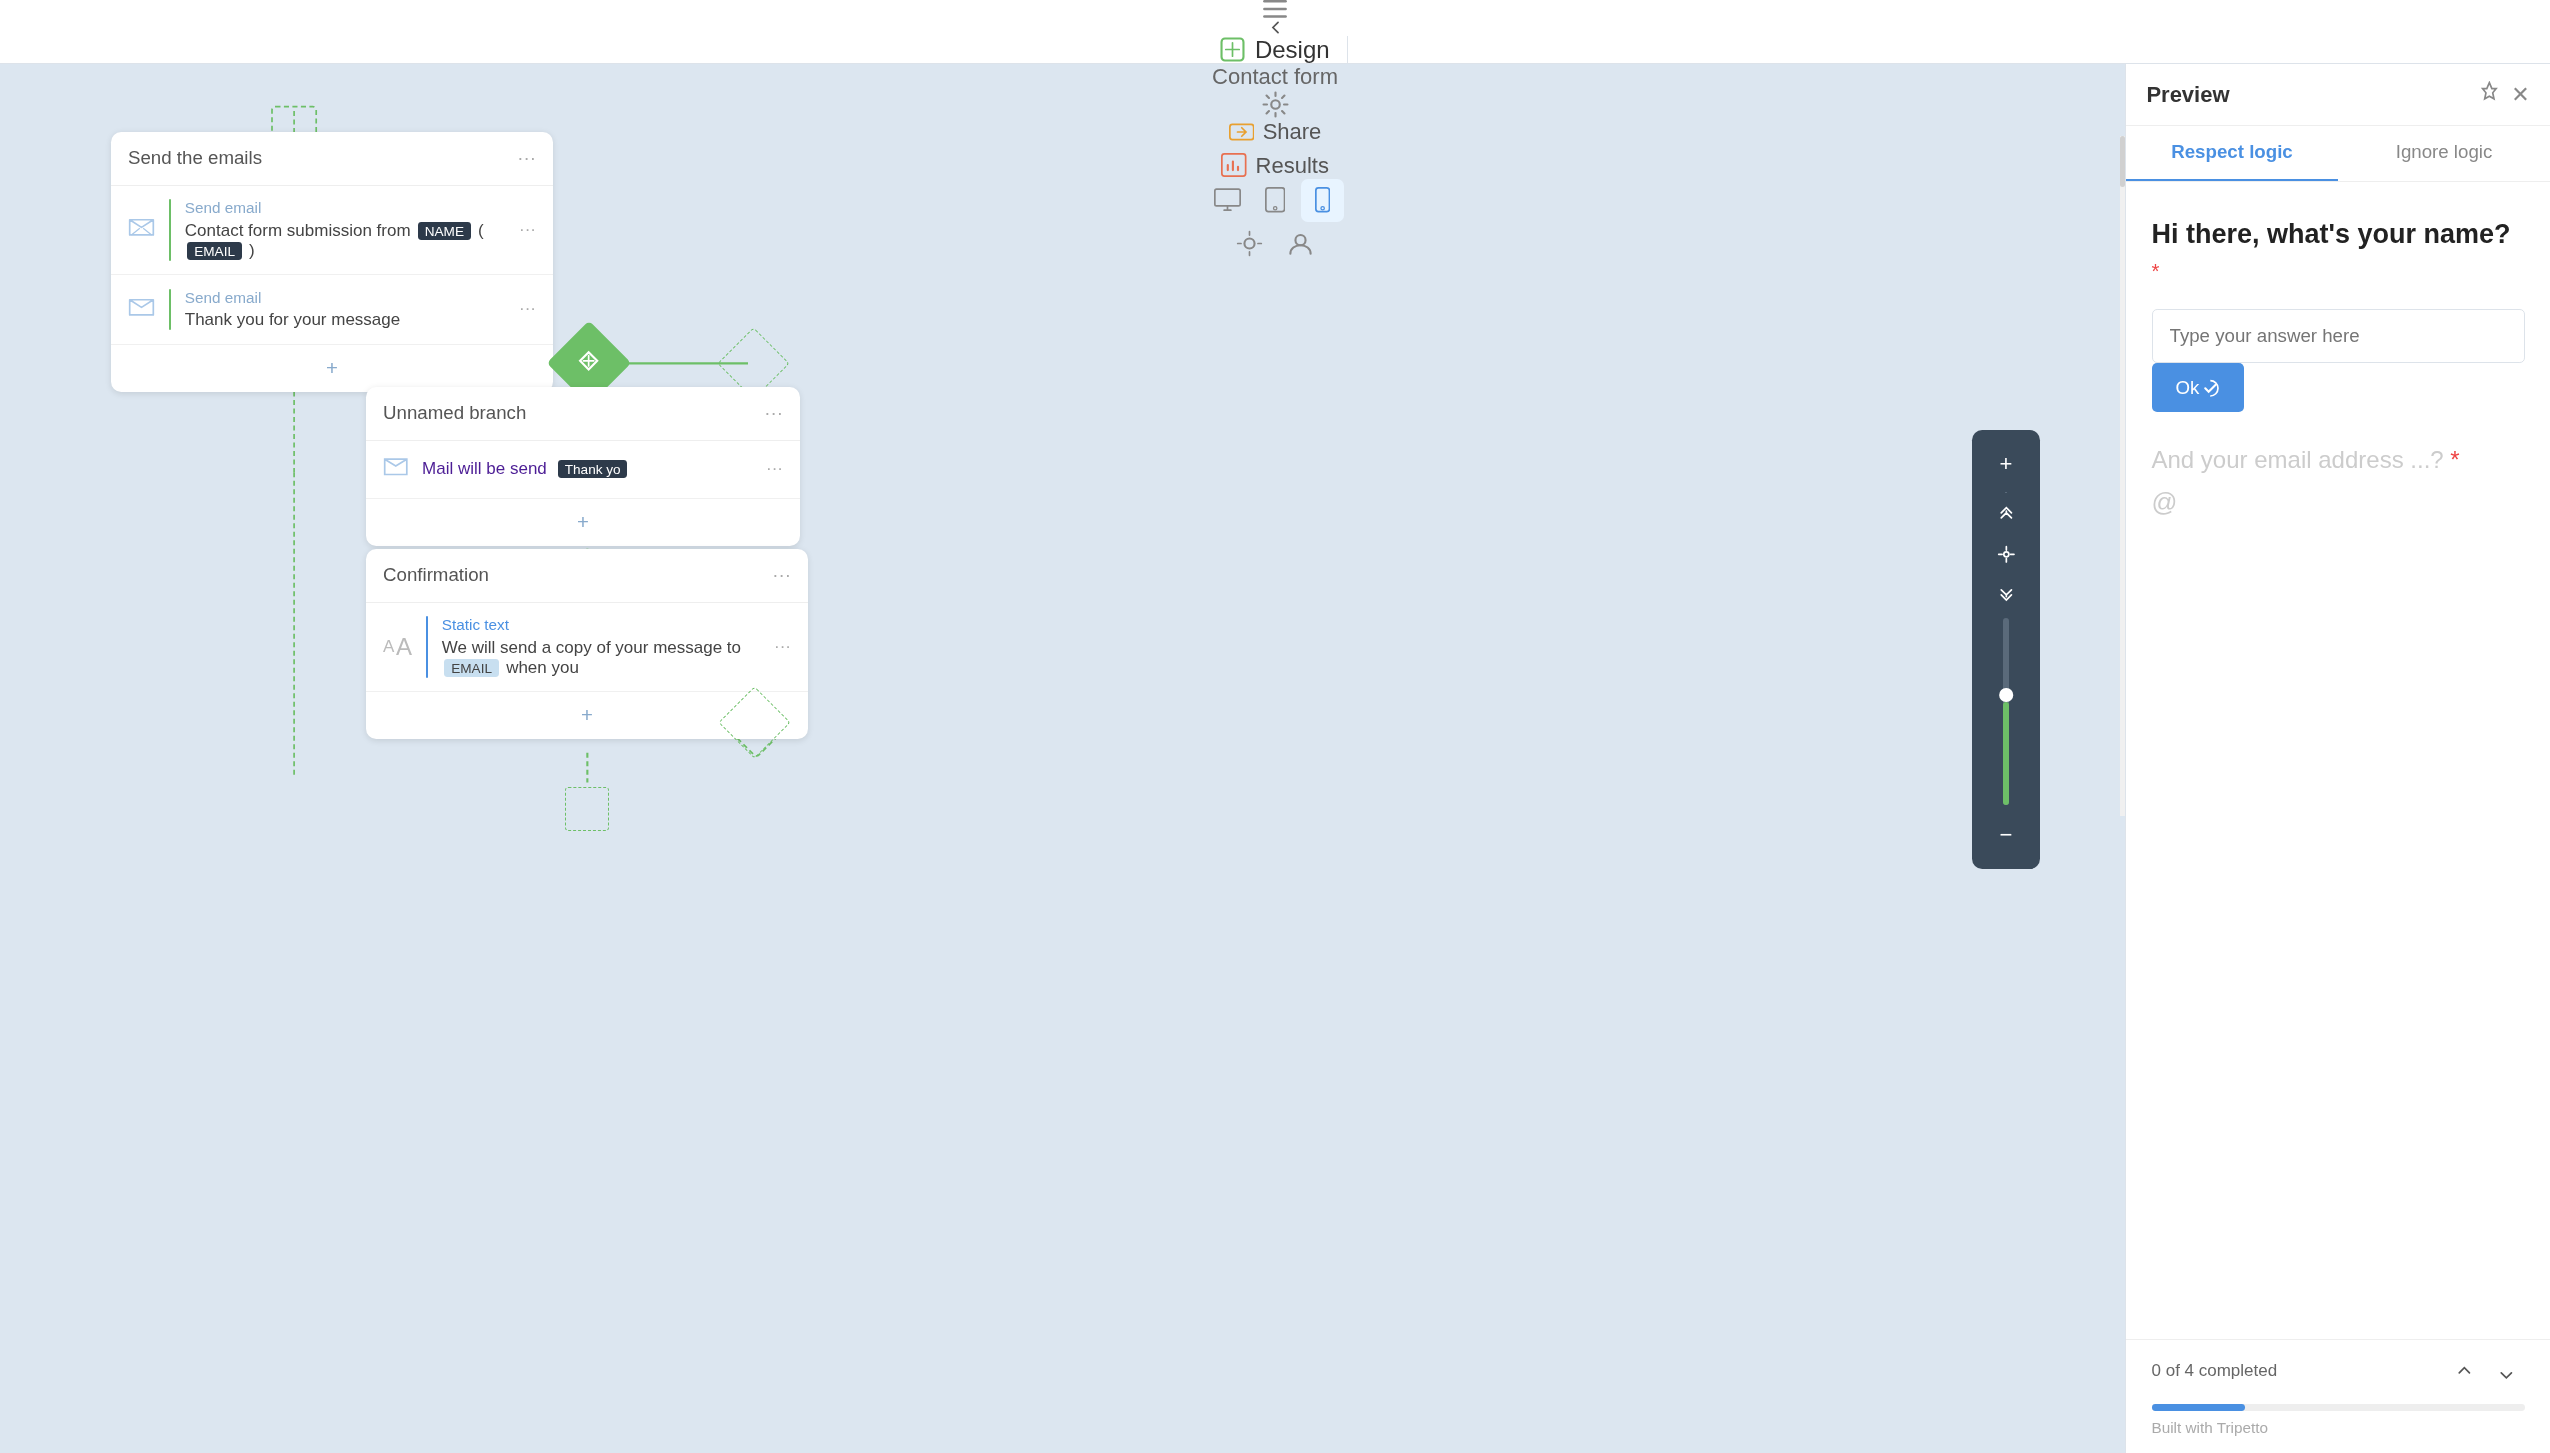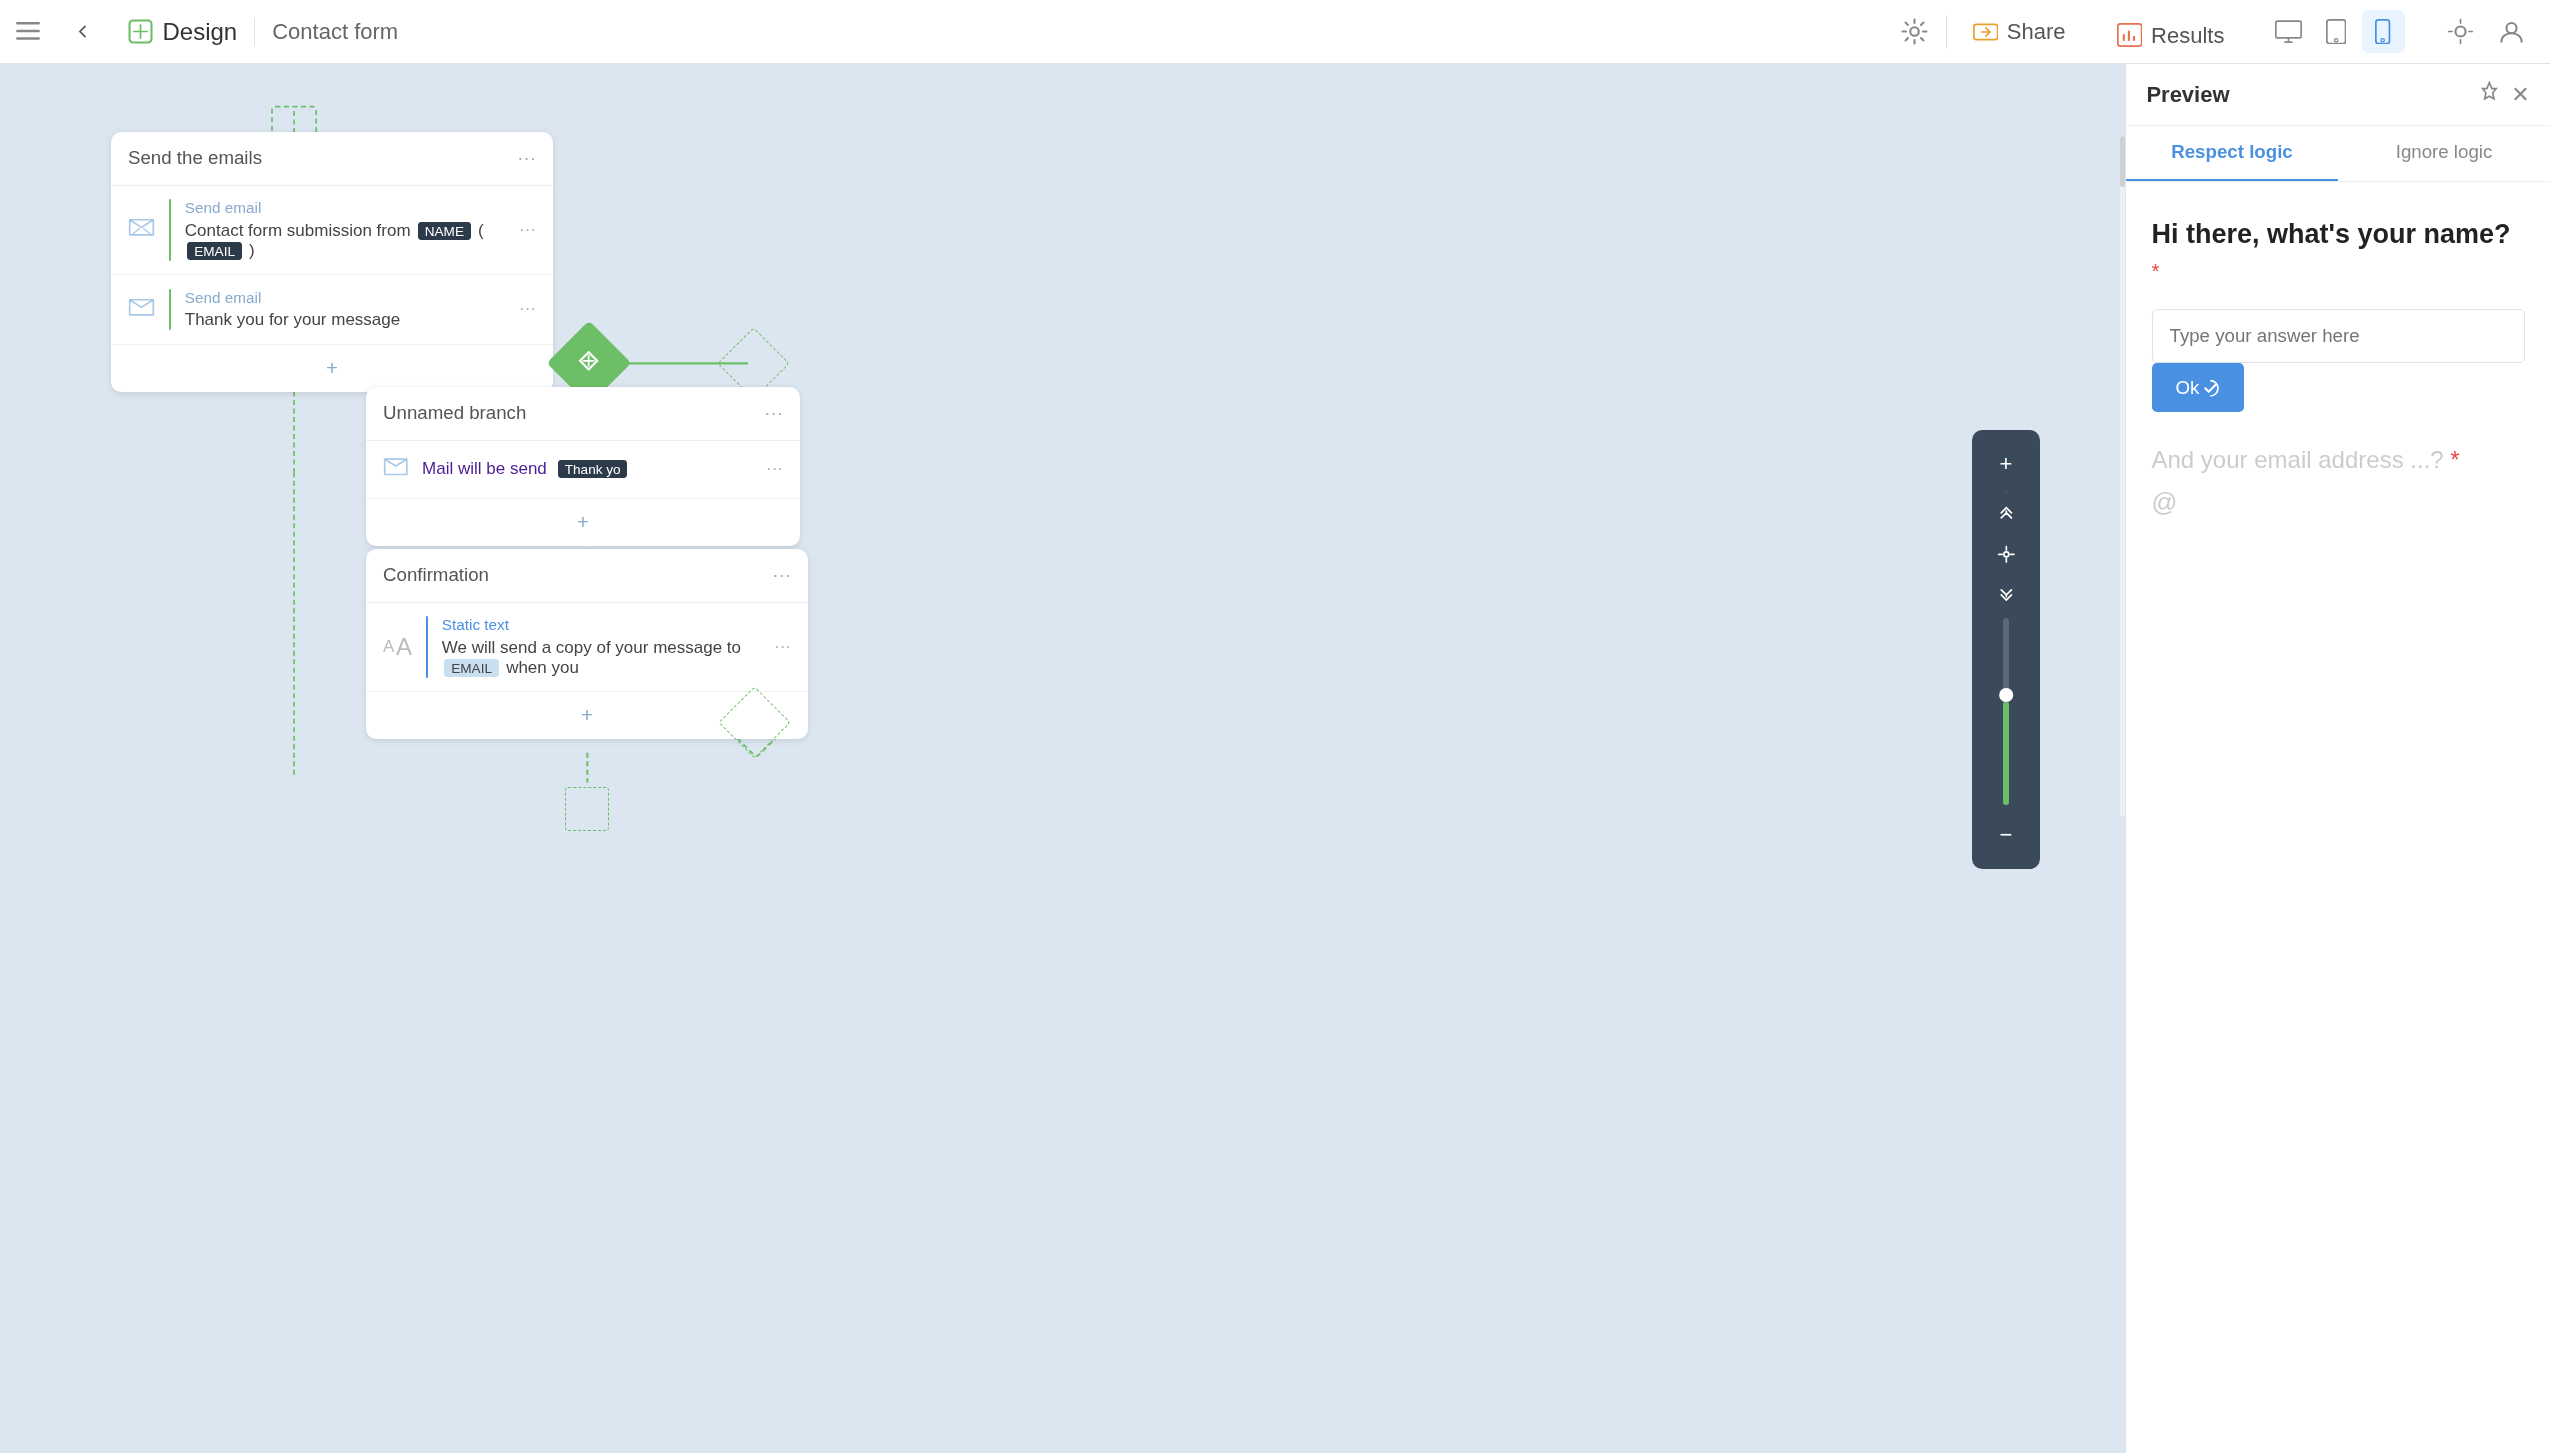--- a/index.html
+++ b/index.html
@@ -2,21 +2,21 @@
 <html style="font-size:13.6px"><head>
   <meta charset="utf-8">
   <style>
     * { box-sizing: border-box; margin: 0; padding: 0; }
     body { font-family: -apple-system, BlinkMacSystemFont, 'Segoe UI', sans-serif; background: #e8eef5; overflow: hidden; width: 2550px; height: 1454px; }
 
     
     .topnav {
       display: flex; align-items: center; height: 64px;
       background: #fff; border-bottom: 0.9px solid #dde3ea;
-      position: relative; z-index: 10;
+      position: relative; z-index: 10; flex-direction: column;
     }
     .nav-hamburger { width: 55px; display: flex; align-items: center; justify-content: center; }
     .nav-back { width: 55px; display: flex; align-items: center; justify-content: center; cursor: pointer; }
     .nav-design { display: flex; align-items: center; gap: 8.5px; padding: 0 17px; font-size: 24px; font-weight: 500; color: #333; border-right: 0.9px solid #dde3ea; }
     .nav-design svg { color: #6dbf67; }
     .nav-breadcrumb { padding: 0 17px; font-size: 22px; color: #666; }
     .nav-spacer { flex: 1; }
     .nav-gear { width: 64px; display: flex; align-items: center; justify-content: center; }
     .nav-divider { width: 0.9px; height: 34px; background: #dde3ea; }
     .nav-share { display: flex; align-items: center; gap: 8.5px; padding: 0 25.5px; font-size: 22px; color: #555; }
@@ -425,15 +425,36 @@
         </svg>
       </button>
 
       <div class="preview-next-q">
         <span>And your email address ...?</span>
         <span style="color:#e44;"> *</span>
       </div>
       <div class="preview-email-icon" style="margin-top:13.6px;color:#ccc;font-size:25.5px;">@</div>
     </div>
 
+    <div class="preview-footer">
+      <div style="display:flex;justify-content:space-between;align-items:center;margin-bottom:10.2px;">
+        <div class="progress-label">0 of 4 completed</div>
+        <div style="display:flex;gap:4.3px;">
+          <div style="width:37px;height:37px;display:flex;align-items:center;justify-content:center;cursor:pointer;color:#555;font-size:17px;">
+            <svg width="18.7" height="18.7" viewBox="0 0 22 22" fill="none">
+              <path d="M5 8l6-6 6 6" stroke="#555" stroke-width="2" stroke-linecap="round"></path>
+            </svg>
+          </div>
+          <div style="width:37px;height:37px;display:flex;align-items:center;justify-content:center;cursor:pointer;color:#555;font-size:17px;">
+            <svg width="18.7" height="18.7" viewBox="0 0 22 22" fill="none">
+              <path d="M5 8l6 6 6-6" stroke="#555" stroke-width="2" stroke-linecap="round"></path>
+            </svg>
+          </div>
+        </div>
+      </div>
+      <div class="progress-bar-track">
+        <div class="progress-bar-fill"></div>
+      </div>
+      <div class="preview-built">Built with Tripetto</div>
+    </div>
   </div>
 </div>
 
 
 </body></html>

